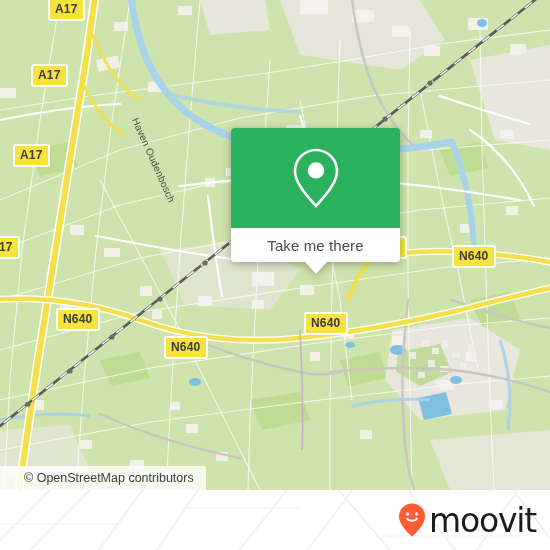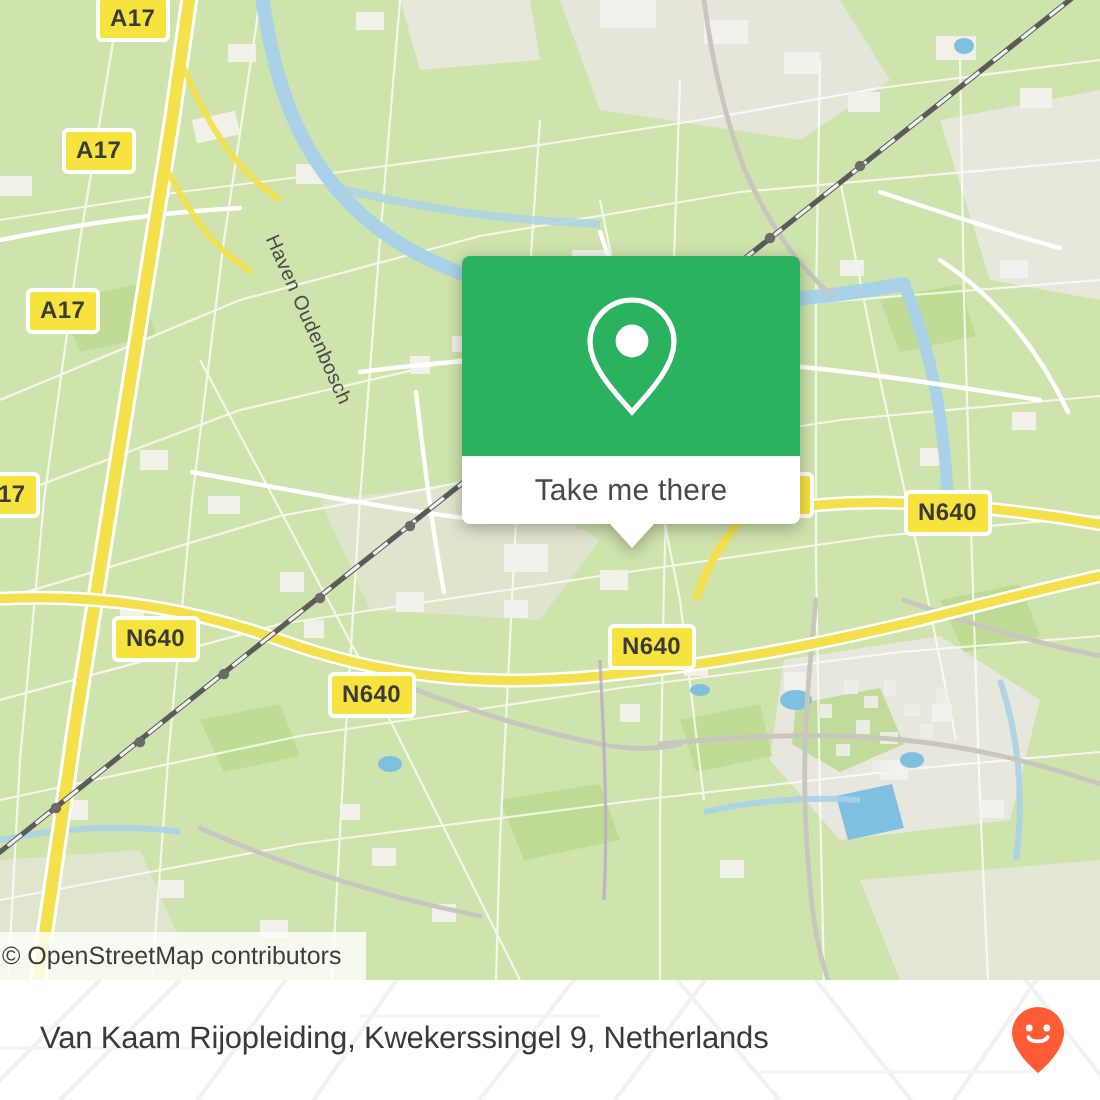--- a/index.html
+++ b/index.html
@@ -114,21 +114,21 @@
     position: absolute;
     left: 0;
     top: 466px;
     height: 24px;
     background: rgba(255,255,255,0.80);
     color: #3d3d3d;
     font-family: "Liberation Sans", sans-serif;
     font-size: 12.5px;
     display: flex;
     align-items: center;
-    padding: 0 12px 0 1px;
+    padding: 0 12px 0 24px;
     box-sizing: border-box;
     white-space: nowrap;
   }
 
   
   #footer {
     position: absolute;
     left: 0;
     top: 490px;
     width: 550px;
@@ -397,26 +397,26 @@
         <path d="M505,-10 L560,60"></path>
       </g>
       <g stroke="#f4f4f4" stroke-width="1.4" fill="none">
         <path d="M0,34 L120,34"></path>
         <path d="M180,18 L300,18"></path>
         <path d="M380,46 L520,46"></path>
       </g>
     </svg>
 
     <div id="footer-inner">
-      <span id="footer-address">Van Kaam Rijopleiding, Kwekerssingel 9, Netherlands</span>
 
       <span id="moovit-logo">
         <svg width="28" height="34" viewBox="0 0 28 34" style="margin-right:3px;">
           <path d="M14 0.5 C6.8 0.5 1 6.3 1 13.5 C1 22 11 31 14 33.5 C17 31 27 22 27 13.5 C27 6.3 21.2 0.5 14 0.5 Z" fill="#ff5b35"></path>
           <circle cx="9.6" cy="11" r="1.7" fill="#ffffff"></circle>
           <circle cx="18.4" cy="11" r="1.7" fill="#ffffff"></circle>
           <path d="M9.2 15.6 C10.8 18.4 17.2 18.4 18.8 15.6" fill="none" stroke="#ffffff" stroke-width="1.9" stroke-linecap="round"></path>
         </svg>
+        <span style="font-family:'DejaVu Sans', sans-serif; font-size:33px; color:#1c1c1c; letter-spacing:-1.2px; line-height:1;">moovit</span>
       </span>
     </div>
   </div>
 
 </div>
 
 </body></html>

